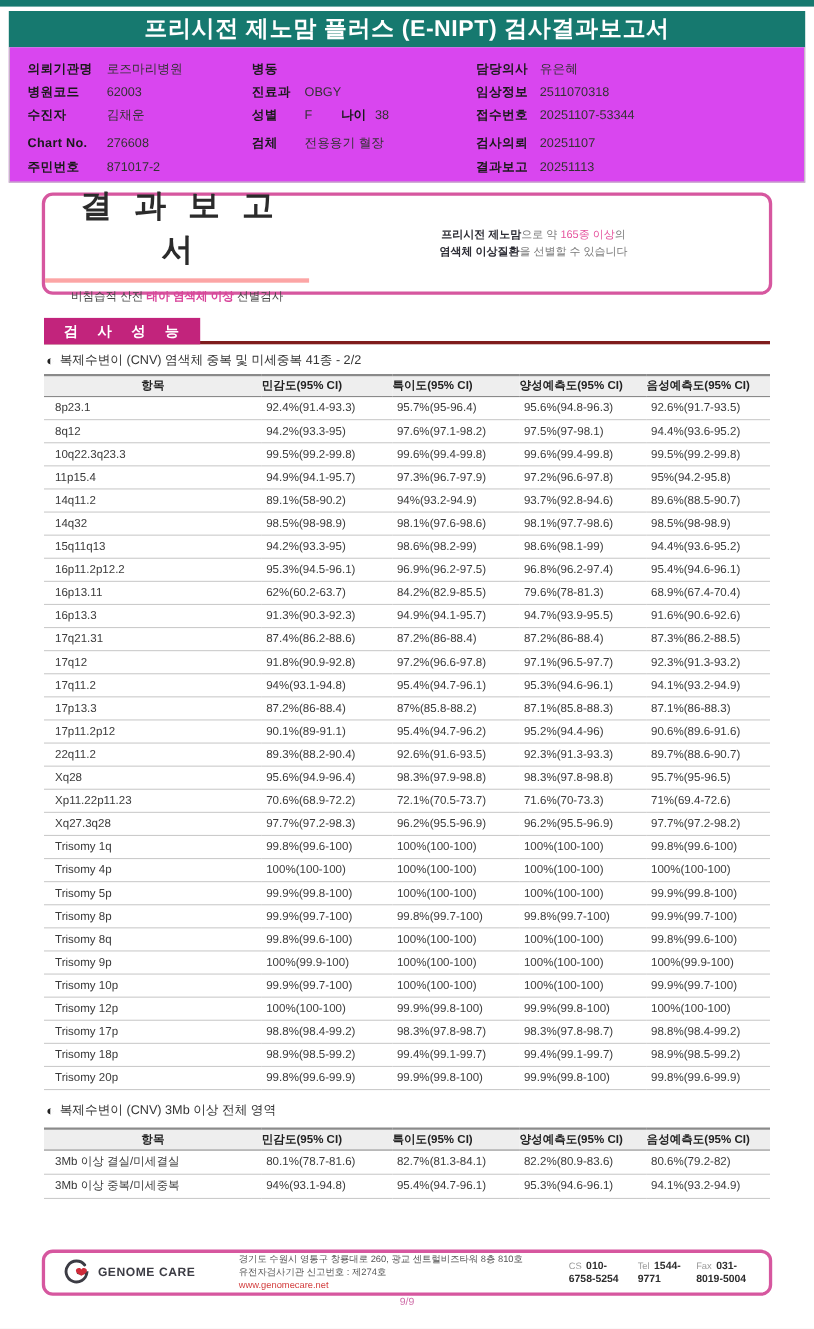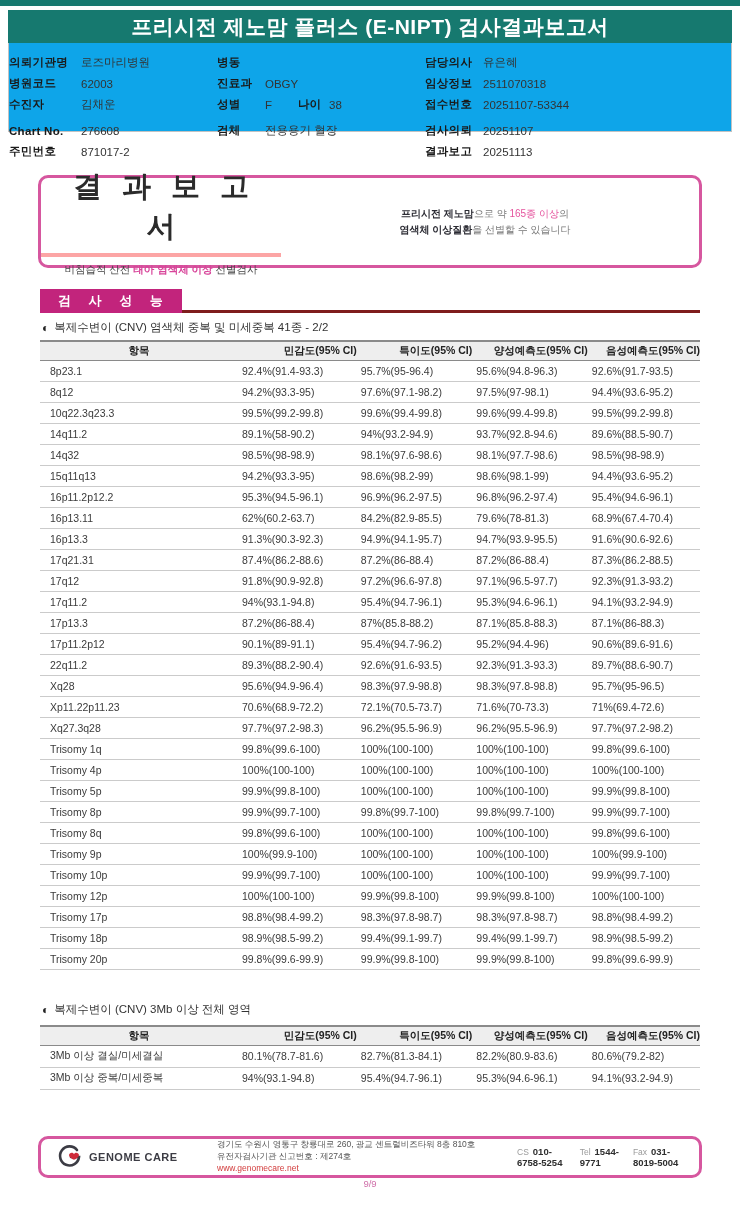--- a/index.html
+++ b/index.html
@@ -6,22 +6,22 @@
   html,body { background:#f2f2f2; }
   body { font-family:"Liberation Sans","DejaVu Sans",sans-serif; }
   .sheet { position:relative; width:740px; height:1208px; background:#ffffff; margin:0 auto; overflow:hidden; }
 
   
   .top-strip { position:absolute; left:0; top:0; width:740px; height:6px; background:#16796f; }
   .title-band { position:absolute; left:8px; top:10px; width:724px; height:33px; background:#16796f;
     color:#fff; font-size:21px; font-weight:bold; text-align:center; line-height:33px; letter-spacing:0.5px; }
 
   
-  .info-panel { position:absolute; left:8px; top:43px; width:724px; height:89px;
-    border:1px solid #c2c2c2; border-top:none; background:#0ea5e9; padding:9px 14px 0 0; }
+  .info-panel { position:absolute; left:8px; top:43px; width:724px; height:123px;
+    border:1px solid #c2c2c2; border-top:none; background:#d946ef; padding:9px 14px 0 16px; }
   .info-cols { display:flex; }
   .info-col { display:flex; flex-direction:column; }
   .info-col.c0 { width:208px; }
   .info-col.c1 { width:208px; }
   .info-col.c2 { width:290px; }
   .info-row { display:flex; height:21px; align-items:center; font-size:11.5px; color:#222; }
   .info-row:nth-child(4) { margin-top:5px; }
   .info-label { font-weight:bold; color:#1a1a1a; min-width:72px; letter-spacing:0.3px; }
   .info-col.c1 .info-label { min-width:48px; }
   .info-col.c2 .info-label { min-width:58px; }
@@ -65,21 +65,21 @@
   
   .perf-table { position:absolute; left:40px; width:660px; border-collapse:collapse; table-layout:fixed; }
   .perf-table.t0 { top:340px; }
   .perf-table.t1 { top:1025px; }
   .perf-table col.c0 { width:30%; }
   .perf-table col.c1 { width:18%; }
   .perf-table col.c2 { width:17.5%; }
   .perf-table col.c3 { width:17.5%; }
   .perf-table col.c4 { width:17%; }
   .perf-table th { background:#eeeeee; font-size:10.5px; font-weight:bold; color:#222;
-    border-top:2px solid #8a8a8a; border-bottom:1px solid #8a8a8a; height:19px; text-align:right; white-space:nowrap; }
+    border-top:2px solid #8a8a8a; border-bottom:1px solid #8a8a8a; height:19px; text-align:left; white-space:nowrap; }
   .perf-table th:first-child { text-align:center; }
   .perf-table td { font-size:10.5px; color:#3a3a3a; height:21px; border-bottom:1px solid #cbcbcb;
     text-align:left; padding-left:4px; white-space:nowrap; }
   .perf-table td:first-child { padding-left:10px; }
   .perf-table.t1 td { height:22px; }
 
   
   .footer-box { position:absolute; left:38px; top:1136px; width:664px; height:42px;
     border:3px solid #d6579f; border-radius:10px; background:#fff;
     display:flex; align-items:center; padding:0 16px; }
@@ -233,20 +233,27 @@
           <td>97.6%(97.1-98.2)</td>
           <td>97.5%(97-98.1)</td>
           <td>94.4%(93.6-95.2)</td>
         </tr>
         <tr>
           <td>10q22.3q23.3</td>
           <td>99.5%(99.2-99.8)</td>
           <td>99.6%(99.4-99.8)</td>
           <td>99.6%(99.4-99.8)</td>
           <td>99.5%(99.2-99.8)</td>
+        </tr>
+        <tr>
+          <td>11p15.4</td>
+          <td>94.9%(94.1-95.7)</td>
+          <td>97.3%(96.7-97.9)</td>
+          <td>97.2%(96.6-97.8)</td>
+          <td>95%(94.2-95.8)</td>
         </tr>
         <tr>
           <td>14q11.2</td>
           <td>89.1%(58-90.2)</td>
           <td>94%(93.2-94.9)</td>
           <td>93.7%(92.8-94.6)</td>
           <td>89.6%(88.5-90.7)</td>
         </tr>
         <tr>
           <td>14q32</td>

